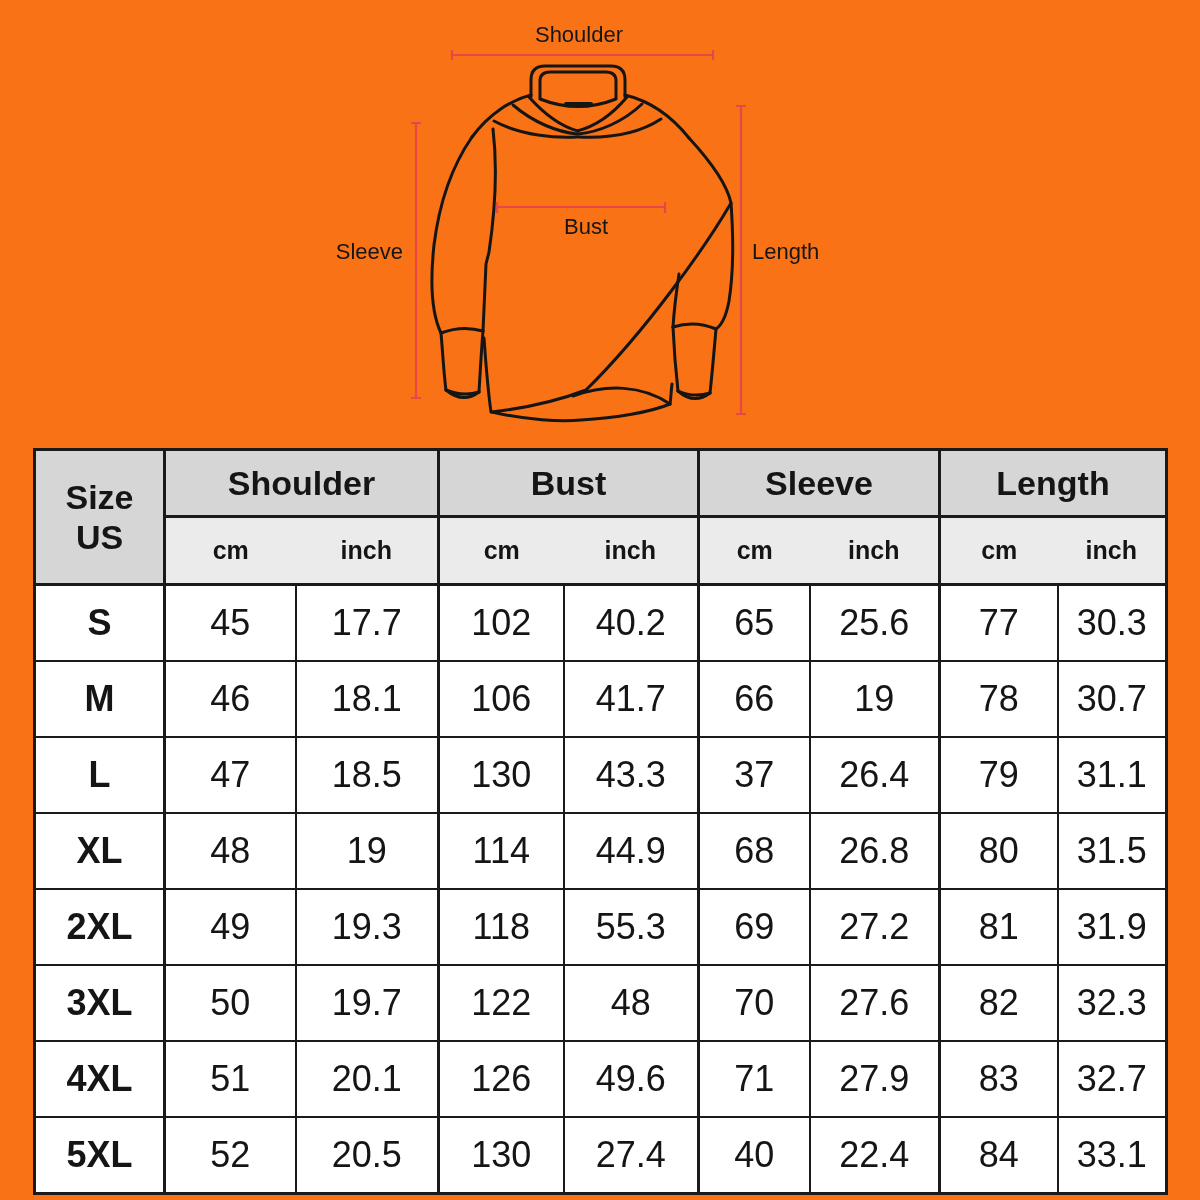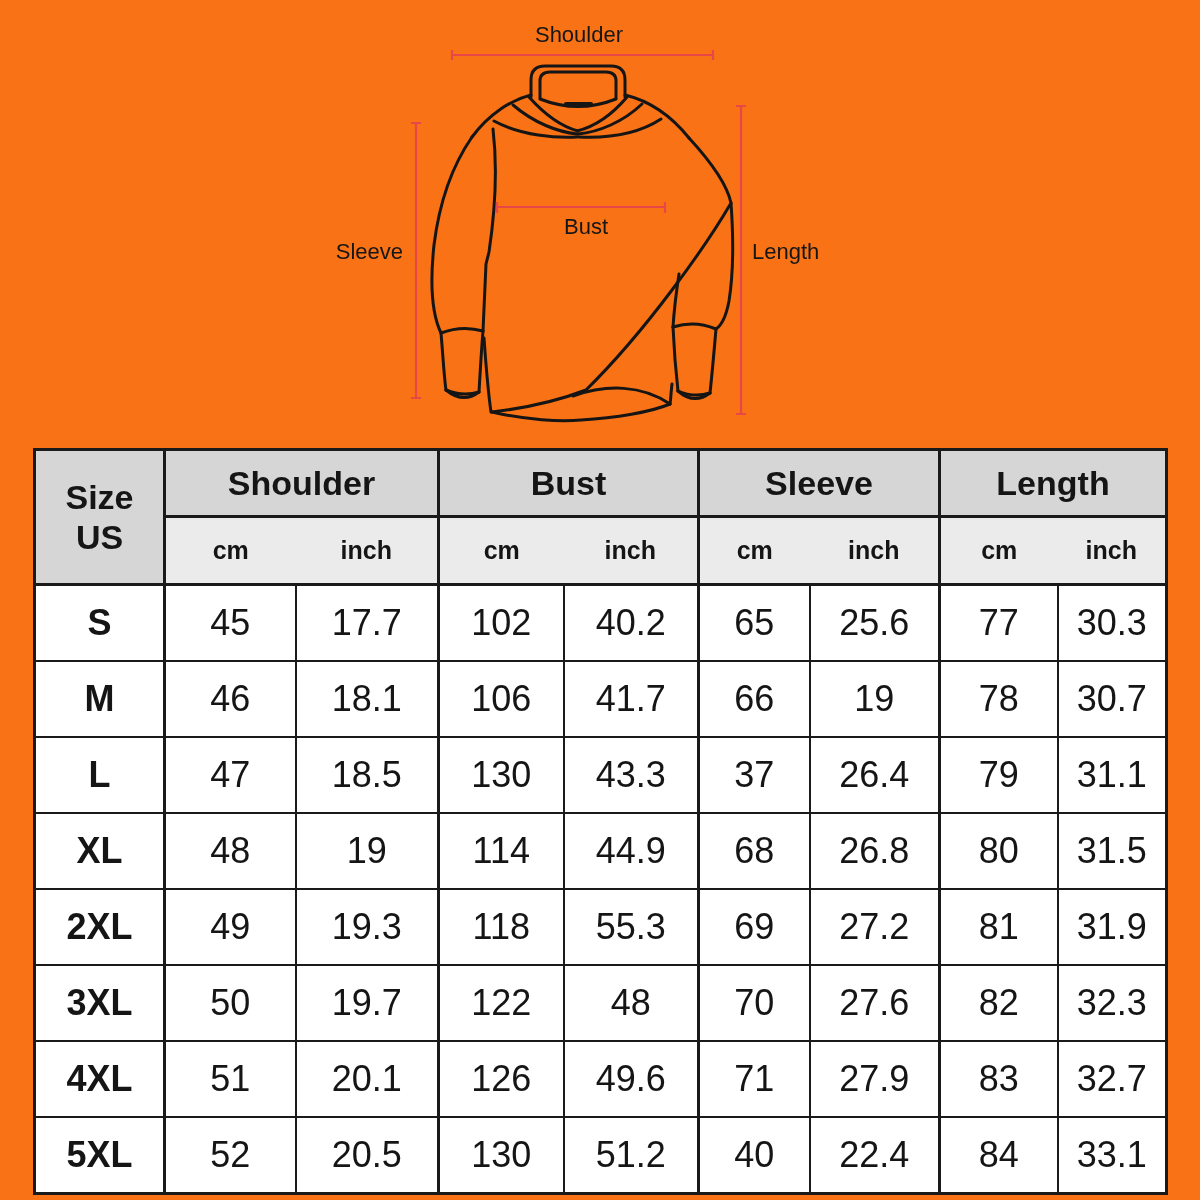--- a/index.html
+++ b/index.html
@@ -209,21 +209,21 @@
       <td class="bL3">71</td>
       <td>27.9</td>
       <td class="bL3">83</td>
       <td>32.7</td>
     </tr>
     <tr class="row-data">
       <td class="cell-size">5XL</td>
       <td class="bL3">52</td>
       <td>20.5</td>
       <td class="bL3">130</td>
-      <td>51.2</td>
+      <td>27.4</td>
       <td class="bL3">40</td>
       <td>22.4</td>
       <td class="bL3">84</td>
       <td>33.1</td>
     </tr>
   </tbody>
     </table>
 </div>
 
 </body></html>

